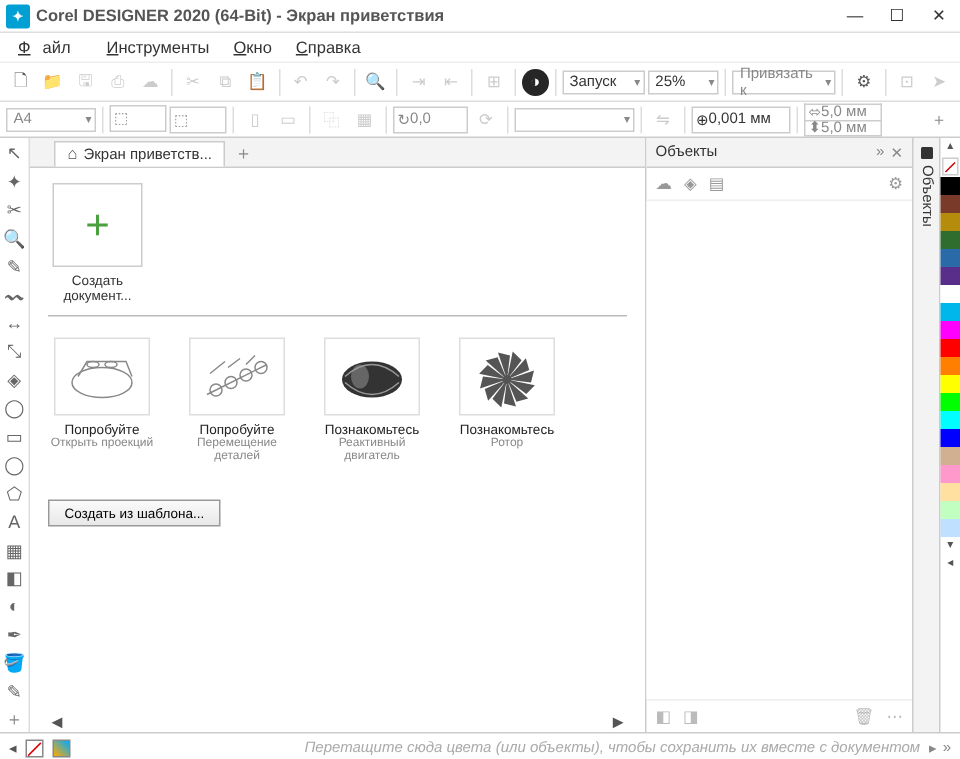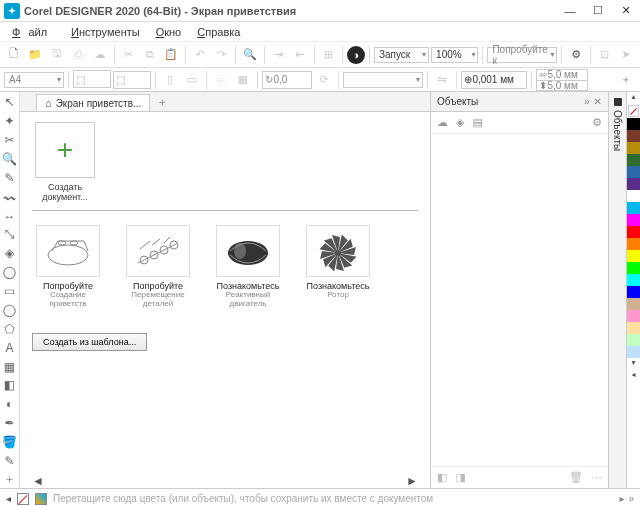--- a/index.html
+++ b/index.html
@@ -51,21 +51,21 @@
 .docktoolbar { height: 22px; border-bottom: 1px solid #eee; display: flex; align-items: center; padding: 0 6px; gap: 8px; color: #999; }
 .dockbody { flex: 1; background: #fff; }
 .docktabs { width: 18px; background: #f3f3f3; border-left: 1px solid #ccc; writing-mode: vertical-rl; text-orientation: mixed; font-size: 10px; padding: 6px 2px; color:#333; display:flex; align-items:center; }
 .docktabs .dot { width:8px; height:8px; background:#333; margin-bottom:4px; writing-mode:horizontal-tb; border-radius:1px; position:relative; }
 .palette { width: 14px; border-left: 1px solid #ccc; display: flex; flex-direction: column; font-size:8px; }
 .palette .nav { height: 12px; text-align: center; color: #555; }
 .palette .sw { height: 12px; }
 .palette .noc { height:12px; background:#fff; border:1px solid #ccc; position:relative; margin:1px; }
 .palette .noc::after { content:""; position:absolute; left:0; right:0; top:50%; border-top:1px solid #c00; transform:rotate(-45deg); }
 .bottombar { height: 20px; border-top: 1px solid #ccc; display: flex; align-items: center; padding: 0 6px; font-size: 10px; color: #555; gap:6px; }
-.bottombar .hint { color: #aaa; flex:1; }
+.bottombar .hint { color: #aaa; font-style: italic; flex:1;text-align:right; }
 .bottombar .rb { display:flex; align-items:center; gap:4px; color:#888; }
 .fillico.red::after, .nocross::after { content:""; position:absolute; left:-1px; right:-1px; top:50%; border-top:1.5px solid #d00; transform:rotate(-45deg); }
 .nocross { width:12px; height:12px; border:1px solid #888; background:#fff; position:relative; }
 svg { display:block; }
 </style>
 </head>
 <body>
 
 <div class="titlebar">
   <div class="icon">✦</div>
@@ -99,23 +99,23 @@
   <div class="tbtn disabled">🔍</div>
   <div class="sep"></div>
   <div class="tbtn disabled">⇥</div>
   <div class="tbtn disabled">⇤</div>
   <div class="sep"></div>
   <div class="tbtn disabled">⊞</div>
   <div class="sep"></div>
   <div class="tbtn dark">◑</div>
   <div class="sep"></div>
   <div class="dropdown" style="width:56px;color:#333">Запуск</div>
-  <div class="dropdown" style="width:48px;color:#333">100%</div>
-  <div class="sep"></div>
-  <div class="dropdown" style="width:70px">Попробуйте к</div>
+  <div class="dropdown" style="width:48px;color:#333">25%</div>
+  <div class="sep"></div>
+  <div class="dropdown" style="width:70px">Привязать к</div>
   <div class="sep"></div>
   <div class="tbtn">⚙</div>
   <div class="sep"></div>
   <div class="tbtn disabled">⊡</div>
   <div class="tbtn disabled">➤</div>
 </div>
 
 <div class="toolbar2">
   <div class="dropdown" style="width:60px">A4</div>
   <div class="sep"></div>
@@ -198,21 +198,21 @@
               <svg width="56" height="44" viewBox="0 0 56 44">
                 <g fill="none" stroke="#888" stroke-width="1">
                   <ellipse cx="28" cy="26" rx="20" ry="10"></ellipse>
                   <path d="M12 22 L18 12 L44 12 L48 22"></path>
                   <ellipse cx="22" cy="14" rx="4" ry="2"></ellipse>
                   <ellipse cx="34" cy="14" rx="4" ry="2"></ellipse>
                 </g>
               </svg>
             </div>
           <div class="t1">Попробуйте</div>
-          <div class="t2">Создание приветств</div>
+          <div class="t2">Открыть проекций</div>
         </div>
         <div class="sample">
           <div class="thumb">
               <svg width="56" height="44" viewBox="0 0 56 44">
                 <g fill="none" stroke="#888" stroke-width="1">
                   <path d="M8 34 L48 14"></path>
                   <circle cx="14" cy="31" r="4"></circle>
                   <circle cx="24" cy="26" r="4"></circle>
                   <circle cx="34" cy="21" r="4"></circle>
                   <circle cx="44" cy="16" r="4"></circle>

